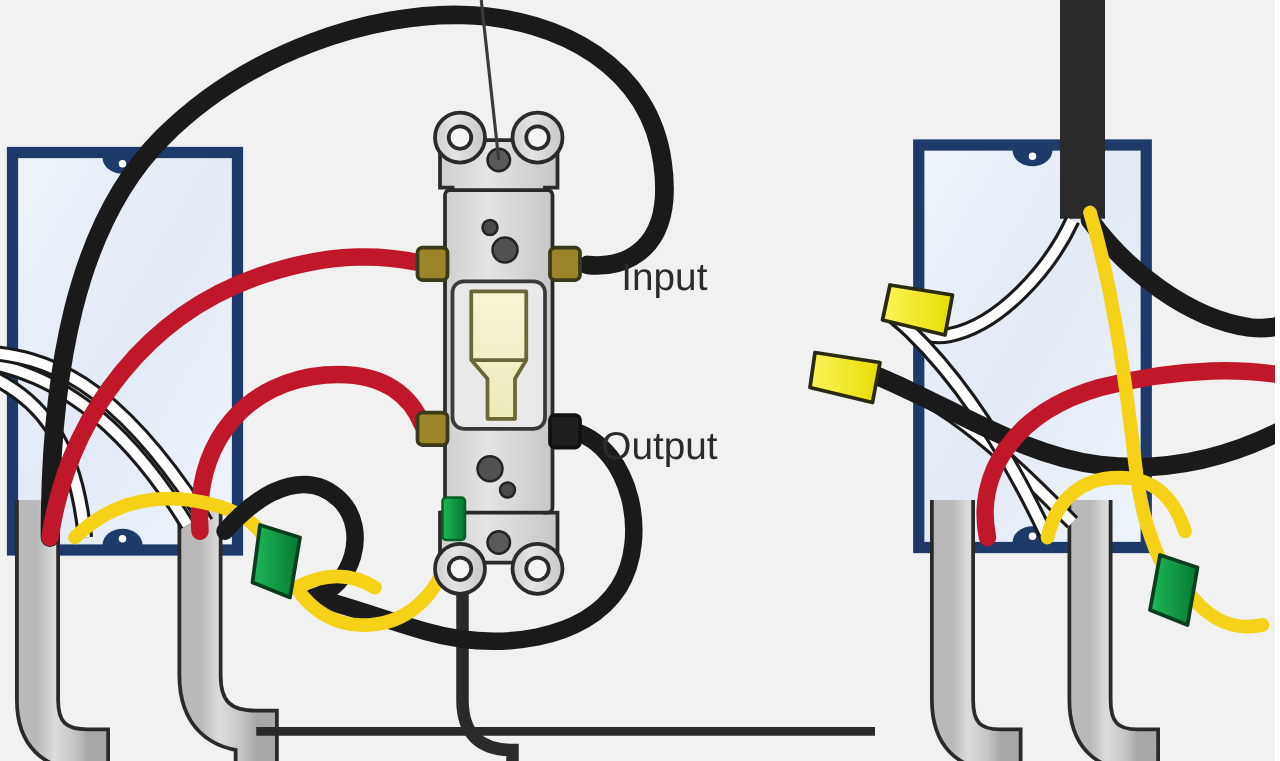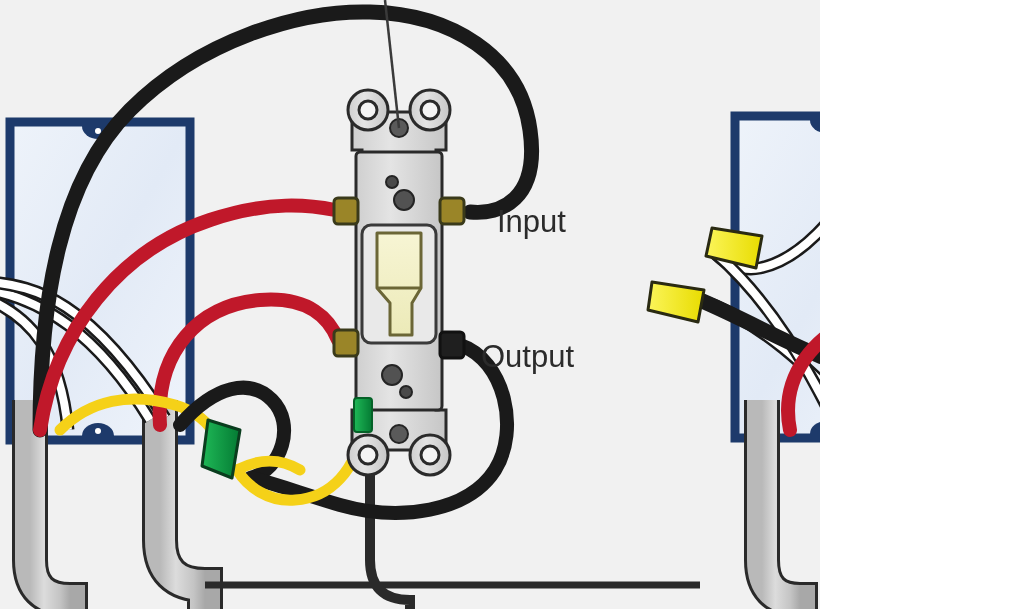--- a/index.html
+++ b/index.html
@@ -1,17 +1,17 @@
 <!DOCTYPE html>
 <html><head>
 <meta charset="utf-8">
 <style>
   html,body{margin:0;padding:0;background:#ffffff;}
   body{font-family:"Liberation Sans",sans-serif;}
-  #stage{position:relative;width:820px;height:609px;overflow:hidden;background:#f1f1f1;}
+  #stage{position:relative;width:1020px;height:609px;overflow:hidden;background:#f1f1f1;}
   #stage svg{display:block;width:1024px;height:609px;}
   .lbl{font-family:"Liberation Sans",sans-serif;font-size:31px;fill:#2b2b2b;font-weight:400;}
 </style>
 </head>
 <body>
 
 <div id="stage">
 <svg viewBox="0 0 1024 609" xmlns="http://www.w3.org/2000/svg">
 
   <defs>

